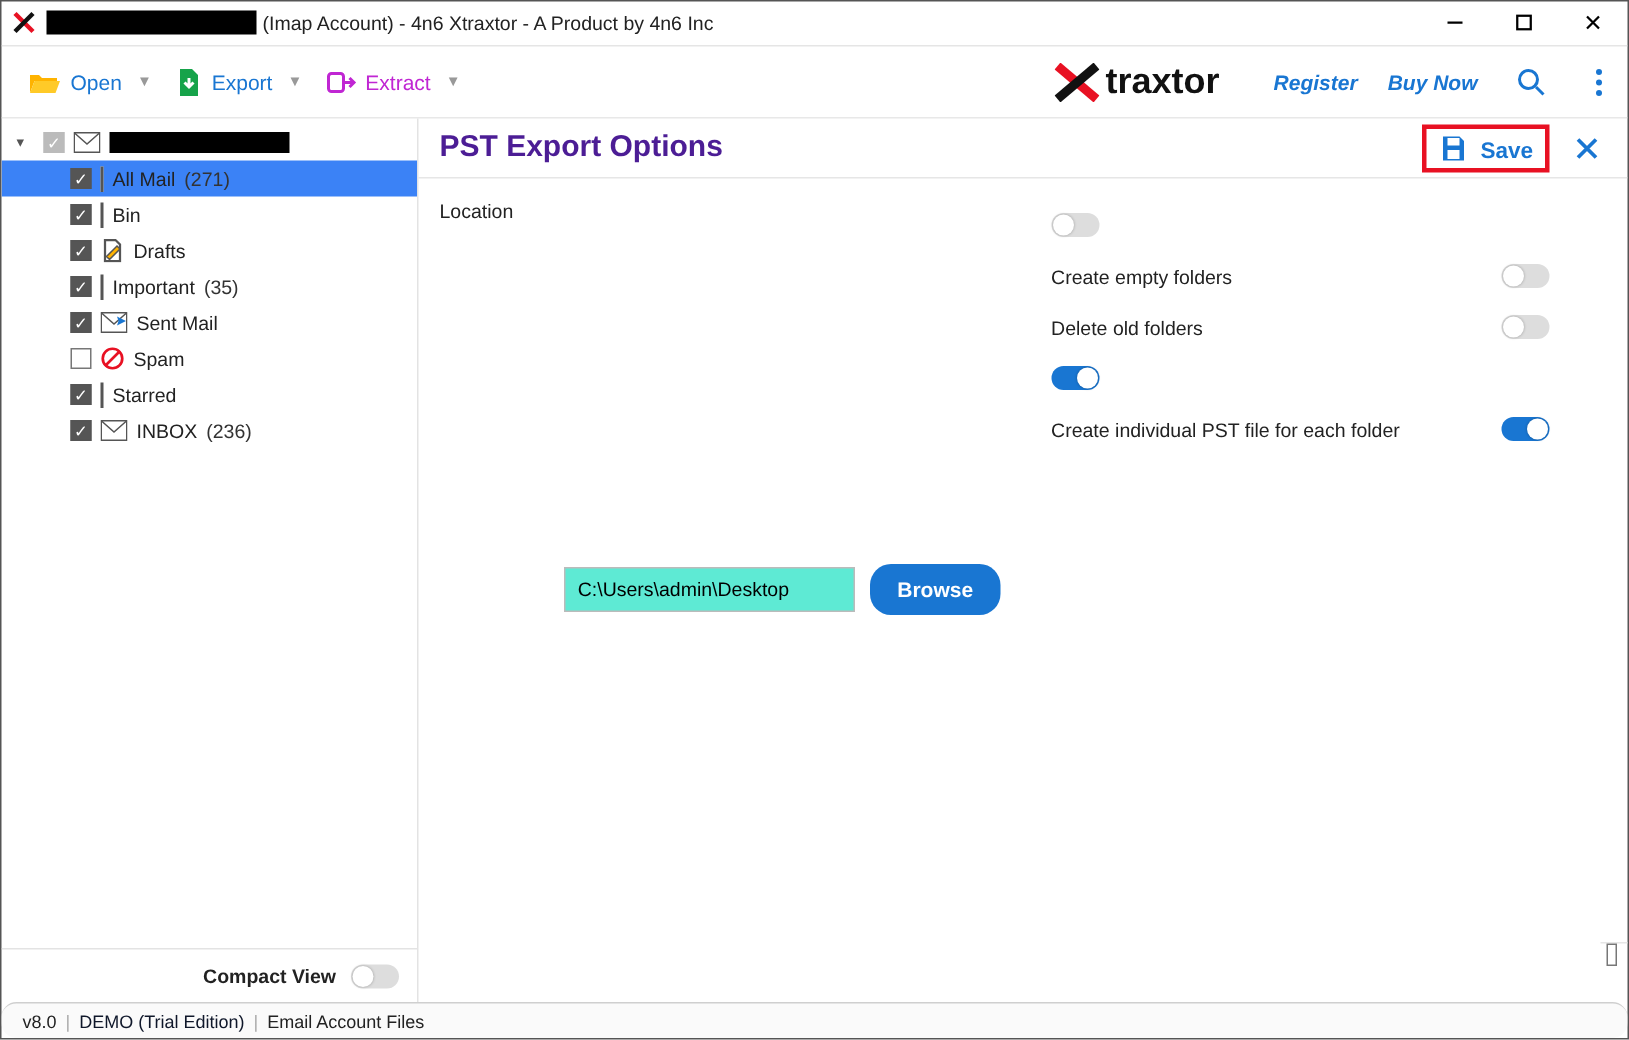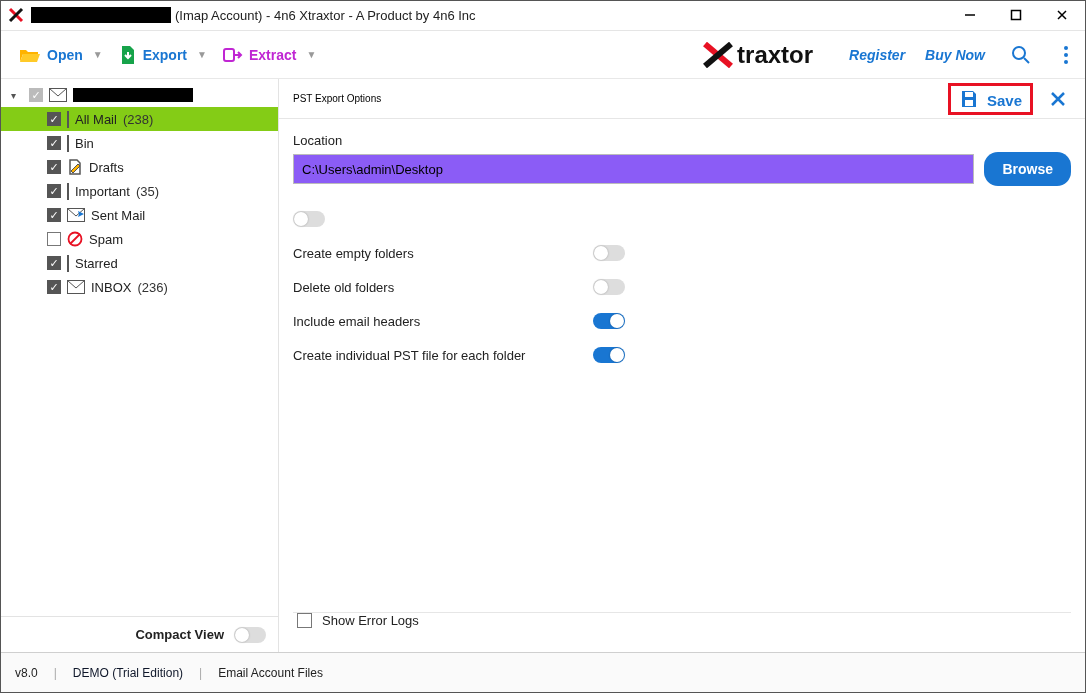--- a/index.html
+++ b/index.html
@@ -40,21 +40,21 @@
   }
 
   .toolbar {
     height: 48px;
     display:flex;
     align-items:center;
     padding: 0 10px;
     border-bottom: 1px solid #e8e8e8;
   }
   .tb-group { display:flex; align-items:center; gap:6px; padding: 4px 8px; }
-  .tb-label { font-weight:700; font-size:14px; }
+  .tb-label { font-weight:400; font-size:14px; }
   .tb-label.open { color:#1976d2; }
   .tb-label.export { color:#1976d2; }
   .tb-label.extract { color:#c026d3; }
   .caret { font-size:10px; color:#999; margin-left:4px; }
   .toolbar-right { margin-left:auto; display:flex; align-items:center; gap:20px; }
   .brand {
     display:flex; align-items:center; gap:4px;
     font-size:24px; font-weight:400; color:#111;
     margin-right: 16px;
   }
@@ -71,21 +71,21 @@
     display:flex; flex-direction:column;
   }
   .tree { flex:1; overflow:auto; padding-top:4px; }
   .tree-row {
     display:flex; align-items:center;
     height: 24px;
     padding-left: 10px;
     gap:6px;
   }
   .tree-row.child { padding-left: 46px; }
-  .tree-row.selected { background:#84cc16; }
+  .tree-row.selected { background:#3b82f6; }
   .tree-caret { width:12px; font-size:10px; color:#555; }
   .chk {
     width:14px; height:14px; border:1.5px solid #777; background:#fff;
     display:inline-flex; align-items:center; justify-content:center;
     font-size:11px; color:#fff;
   }
   .chk.checked { background:#555; border-color:#555; }
   .chk.checked::after { content:"✓"; }
   .chk.greyed { background:#bbb; border-color:#bbb; }
   .chk.greyed::after { content:"✓"; }
@@ -113,34 +113,34 @@
   .switch.on .knob { left:auto; right:1px; }
 
   .main {
     flex:1; display:flex; flex-direction:column; min-width:0;
   }
   .panel-header {
     height:40px; display:flex; align-items:center;
     padding: 0 14px;
     border-bottom:1px solid #e6e6e6;
   }
-  .panel-title { color:#000000; font-size:10px; font-weight:400; }
+  .panel-title { color:#4c1d95; font-size:20px; font-weight:700; }
   .panel-header-right { margin-left:auto; display:flex; align-items:center; gap:12px; }
   .save-wrap {
     border:3px solid #e81123; padding:3px 8px; display:flex; align-items:flex-end; gap:8px;
   }
   .save-link { color:#1976d2; font-weight:600; font-size:15px; }
   .close-x { color:#1976d2; font-size:22px; font-weight:300; padding:0 4px; }
 
-  .panel-body { flex:1; padding: 14px 14px 0 14px; display:flex; flex-direction:column; }
+  .panel-body { flex:1; padding: 14px 14px 0 14px; display:flex; flex-direction:row;gap:34px; }
   .field-label { margin-bottom:4px; }
   .loc-row { display:flex; gap:10px; align-items:center; margin-bottom:16px; }
   .loc-input {
     flex:1; height:30px; border:1px solid #bbb; padding:0 8px; font-size:13px;
-    background:#8b5cf6;
+    background:#5eead4;
   }
   .browse-btn {
     background:#1976d2; color:#fff; font-weight:600; border:none;
     height:34px; padding:0 18px; border-radius:14px; font-size:14px;
   }
 
   .opt-row {
     display:flex; align-items:center; height:34px;
   }
   .opt-label { width:300px; }
@@ -148,24 +148,25 @@
   .errorlog-row {
     border-top:1px solid #e6e6e6;
     height:40px; display:flex; align-items:flex-start; gap:10px;
     margin-top:auto; padding-left:4px;
   }
   .chkbox-outline {
     width:15px; height:15px; border:1.5px solid #777; background:#fff;
   }
 
   .statusbar {
-    height:40px; border-top:1px solid #cfcfcf;
-    display:flex; align-items:center; gap:16px;
+    height:24px; border-top:1px solid #cfcfcf;
+    display:flex; align-items:center; gap:6px;
     padding:0 14px; font-size:12px;
     background:#fafafa;
+    border-radius:10px;
   }
   .statusbar .sep { color:#aaa; }
   .demo { color:#0f172a; font-weight:400; }
   svg { display:block; }
 </style>
 </head>
 <body>
 
 <div class="titlebar">
   <span class="app-x">
@@ -266,21 +267,21 @@
               <path d="M0.5 0.5 L9 8 L17.5 0.5" fill="none" stroke="#555"></path>
             </svg>
         </span>
         <span class="redacted2"></span>
       </div>
       <div id="tree-items">
           <div class="tree-row child selected">
             <span class="chk checked"></span>
             <span><span class="folder-ico"></span></span>
             <span class="folder-name">All Mail</span> 
-            <span class="count">(238)</span>
+            <span class="count">(271)</span>
           </div>
           <div class="tree-row child">
             <span class="chk checked"></span>
             <span><span class="folder-ico"></span></span>
             <span class="folder-name">Bin</span>
           </div>
           <div class="tree-row child">
             <span class="chk checked"></span>
             <span>
               <svg width="16" height="16" viewBox="0 0 16 16">
@@ -384,21 +385,20 @@
               <span class="knob"></span>
             </span>
           </div>
           <div class="opt-row">
             <span class="opt-label">Delete old folders</span>
             <span class="switch ">
               <span class="knob"></span>
             </span>
           </div>
           <div class="opt-row">
-            <span class="opt-label">Include email headers</span>
             <span class="switch on">
               <span class="knob"></span>
             </span>
           </div>
           <div class="opt-row">
             <span class="opt-label">Create individual PST file for each folder</span>
             <span class="switch on">
               <span class="knob"></span>
             </span>
           </div>

